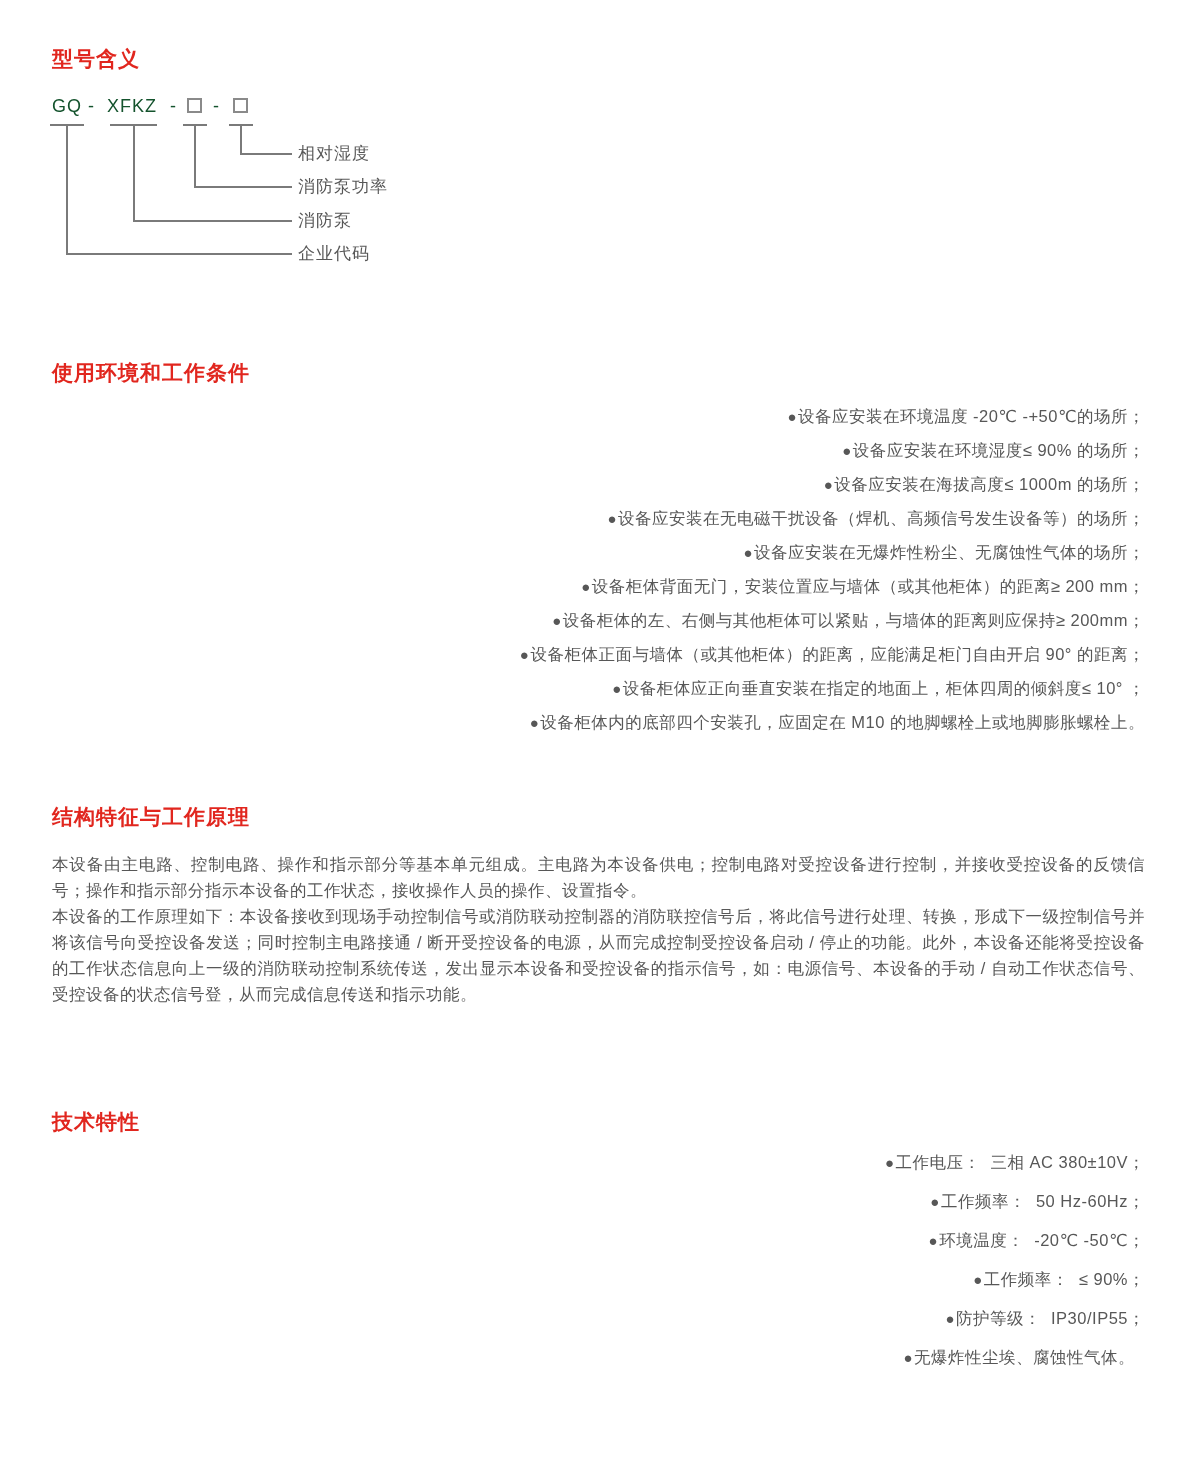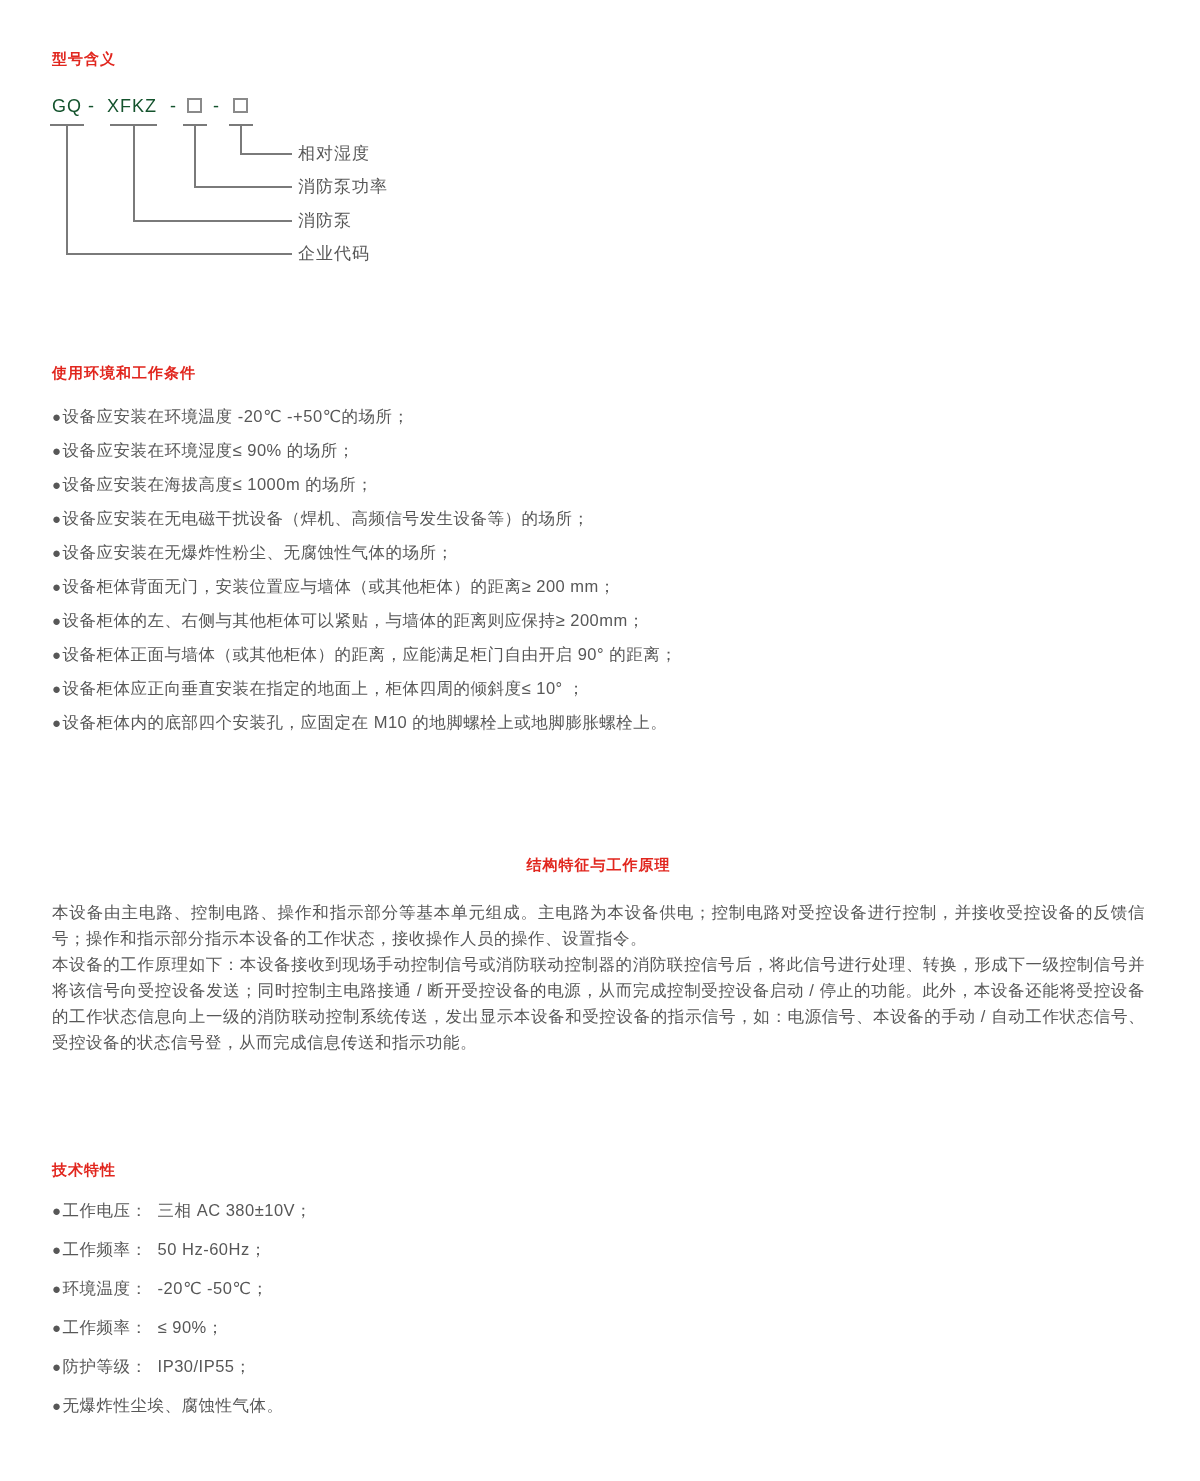--- a/index.html
+++ b/index.html
@@ -6,28 +6,28 @@
   html, body { width: 1200px; height: 1481px; background: #ffffff; }
   body {
     font-family: "Liberation Sans", "DejaVu Sans", sans-serif;
     color: #575757;
     overflow: hidden;
   }
   .content { padding: 0 55px 0 52px; }
 
   .section-heading {
     color: #e1261e;
-    font-size: 15px;
+    font-size: 21px;
     font-weight: bold;
     letter-spacing: 1px;
     line-height: 30px;
   }
   .h-model   { margin-top: 44px; }
   .h-env     { margin-top: 90px; }
-  .h-struct  { margin-top: 116px; text-align: center; }
+  .h-struct  { margin-top: 68px; }
   .h-tech    { margin-top: 100px; }
 
   
   .diagram {
     position: relative;
     margin-top: 22px;
     height: 172px;
     width: 1093px;
   }
   .diagram .code-part {
@@ -43,21 +43,21 @@
   .diagram .u-line { position: absolute; border-top: 2px solid #7a7a7a; height: 0; }
   .diagram .v-line { position: absolute; width: 2px; background: #7a7a7a; }
   .diagram .lead-line { position: absolute; height: 2px; background: #7a7a7a; }
   .diagram .code-label {
     position: absolute; left: 246px;
     font-size: 17px; color: #575757; letter-spacing: 1px; line-height: 18px;
     white-space: nowrap;
   }
 
   
-  ul { list-style: none; }
+  ul { list-style: none; text-align: right; }
   .env-list  { margin-top: 17px; }
   .env-list li {
     font-size: 16.5px; line-height: 22px; letter-spacing: 0.5px;
     margin-bottom: 11px; white-space: nowrap;
   }
   .tech-list { margin-top: 14px; }
   .tech-list li {
     font-size: 16.5px; line-height: 22px; letter-spacing: 0.5px;
     margin-bottom: 16px; white-space: nowrap;
   }

